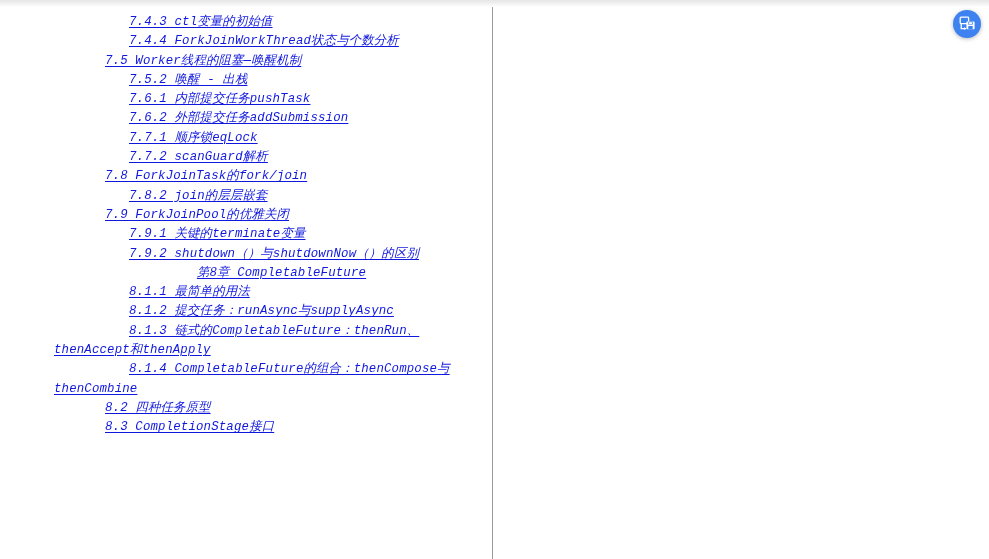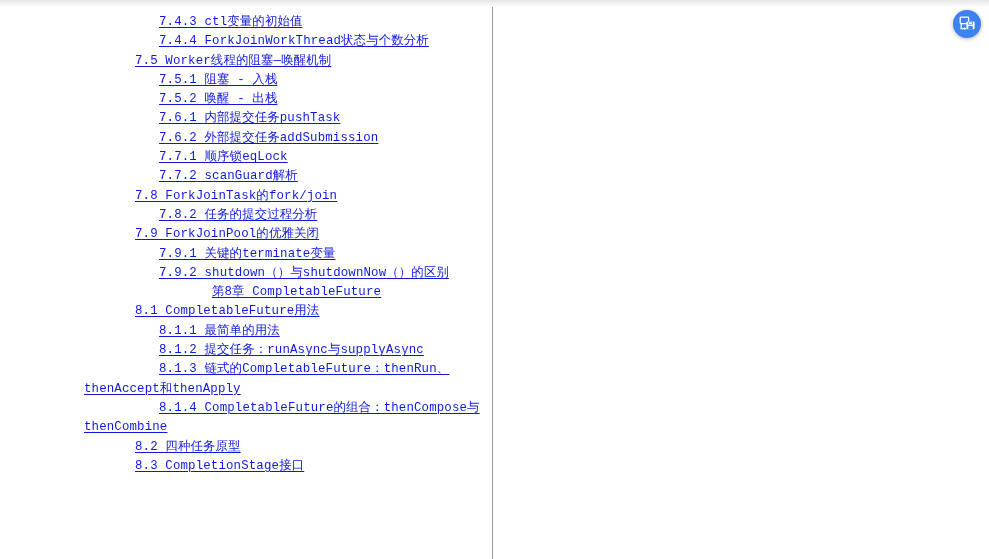--- a/index.html
+++ b/index.html
@@ -63,21 +63,21 @@
   }
   .toc-entry .lnk {
     color: #1018dd;
     text-decoration: underline;
     text-decoration-thickness: 1px;
     text-underline-offset: 1.5px;
     cursor: pointer;
   }
 
   
-  #page-left .toc-list { padding-left: 84px; padding-right: 10px; }
+  #page-left .toc-list { padding-left: 54px; padding-right: 10px; font-style: italic; }
   #page-left .lv-chapter { text-indent: 27px; text-align: center; }
   #page-left .lv-section { text-indent: 51px; }
   #page-left .lv-sub     { text-indent: 75px; }
 
   
   #page-right .toc-list { padding-left: 603px; padding-right: 10px; }
   #page-right .lv-section { text-indent: 0px; }
   #page-right .lv-sub     { text-indent: 24px; }
 
   #page-right .toc-list { padding-left: 603px; }
@@ -108,33 +108,31 @@
 <body>
 
 <div id="top-shadow"></div>
 <div id="page-divider"></div>
 
 <div class="page" id="page-left">
   <ul class="toc-list" id="left-list">
       <li class="toc-entry lv-sub"><span class="lnk">7.4.3 ctl变量的初始值</span></li>
       <li class="toc-entry lv-sub"><span class="lnk">7.4.4 ForkJoinWorkThread状态与个数分析</span></li>
       <li class="toc-entry lv-section"><span class="lnk">7.5 Worker线程的阻塞—唤醒机制</span></li>
-      <li class="toc-entry lv-sub"><span class="lnk">7.5.1 阻塞 - 入栈</span></li>
       <li class="toc-entry lv-sub"><span class="lnk">7.5.2 唤醒 - 出栈</span></li>
       <li class="toc-entry lv-sub"><span class="lnk">7.6.1 内部提交任务pushTask</span></li>
       <li class="toc-entry lv-sub"><span class="lnk">7.6.2 外部提交任务addSubmission</span></li>
       <li class="toc-entry lv-sub"><span class="lnk">7.7.1 顺序锁eqLock</span></li>
       <li class="toc-entry lv-sub"><span class="lnk">7.7.2 scanGuard解析</span></li>
       <li class="toc-entry lv-section"><span class="lnk">7.8 ForkJoinTask的fork/join</span></li>
-      <li class="toc-entry lv-sub"><span class="lnk">7.8.2 任务的提交过程分析</span></li>
+      <li class="toc-entry lv-sub"><span class="lnk">7.8.2 join的层层嵌套</span></li>
       <li class="toc-entry lv-section"><span class="lnk">7.9 ForkJoinPool的优雅关闭</span></li>
       <li class="toc-entry lv-sub"><span class="lnk">7.9.1 关键的terminate变量</span></li>
       <li class="toc-entry lv-sub"><span class="lnk">7.9.2 shutdown（）与shutdownNow（）的区别</span></li>
       <li class="toc-entry lv-chapter"><span class="lnk">第8章 CompletableFuture</span></li>
-      <li class="toc-entry lv-section"><span class="lnk">8.1 CompletableFuture用法</span></li>
       <li class="toc-entry lv-sub"><span class="lnk">8.1.1 最简单的用法</span></li>
       <li class="toc-entry lv-sub"><span class="lnk">8.1.2 提交任务：runAsync与supplyAsync</span></li>
       <li class="toc-entry lv-sub"><span class="lnk">8.1.3 链式的CompletableFuture：thenRun、thenAccept和thenApply</span></li>
       <li class="toc-entry lv-sub"><span class="lnk">8.1.4 CompletableFuture的组合：thenCompose与thenCombine</span></li>
       <li class="toc-entry lv-section"><span class="lnk">8.2 四种任务原型</span></li>
       <li class="toc-entry lv-section"><span class="lnk">8.3 CompletionStage接口</span></li>
     </ul>
 </div>
 
 <div class="page" id="page-right">

